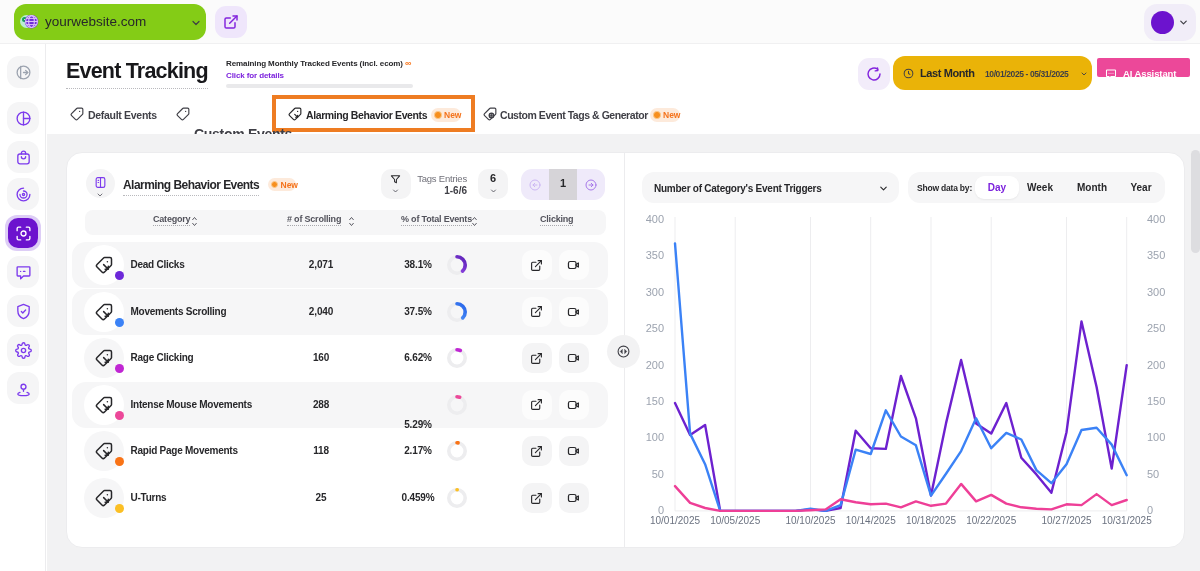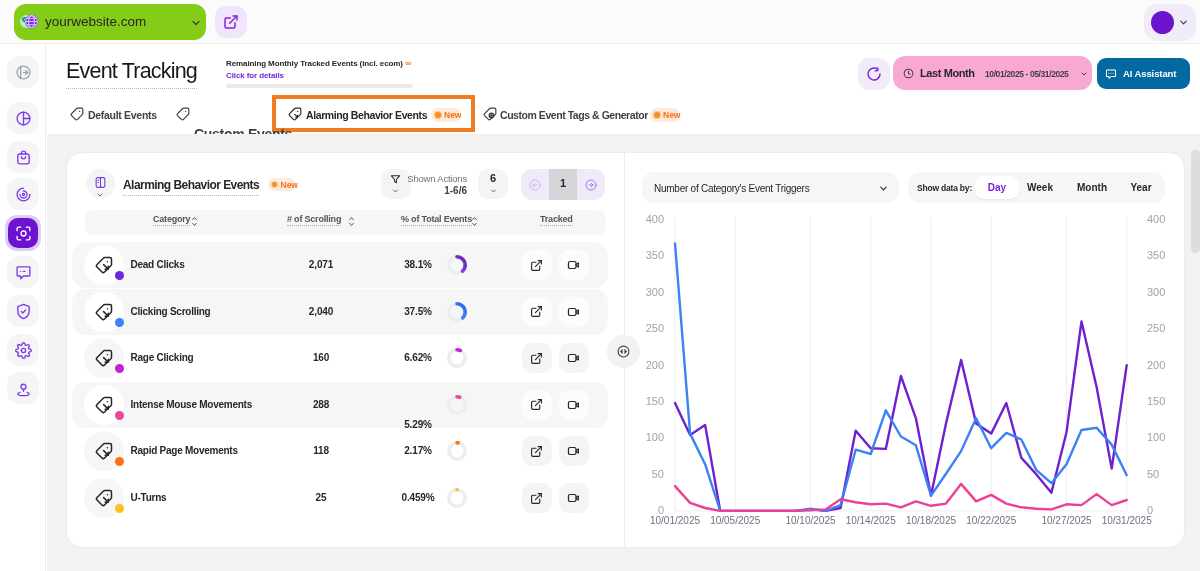--- a/index.html
+++ b/index.html
@@ -114,43 +114,43 @@
       </svg>
   </div>
   <div class="sideicon" style="top:328px;">
     <svg width="17" height="17" viewBox="0 0 24 24" fill="none" stroke="#7c3aed" stroke-width="1.9" stroke-linecap="round" stroke-linejoin="round">
         <path d="M12 13a3.5 3.5 0 1 0-3.5-3.5A3.5 3.5 0 0 0 12 13zm0 0v3"></path>
         <path d="M7 17.5c-1.8.5-3 1.3-3 2.2 0 1.5 3.6 2.3 8 2.3s8-.8 8-2.3c0-.9-1.2-1.7-3-2.2"></path>
       </svg>
   </div>
 </div>
 <div id="header"></div>
-<div class="abs" style="left:66px;top:59px;font-size:21.5px;font-weight:400;color:#18181b;letter-spacing:-0.8px;border-bottom:1.5px dotted #b9b9bd;padding-bottom:4px;">Event Tracking</div>
+<div class="abs" style="left:66px;top:59px;font-size:21.5px;font-weight:700;color:#18181b;letter-spacing:-0.8px;border-bottom:1.5px dotted #b9b9bd;padding-bottom:4px;">Event Tracking</div>
 <div class="abs" style="left:226px;top:58px;font-size:8px;font-weight:700;color:#27272a;letter-spacing:-0.1px;">Remaining Monthly Tracked Events (incl. ecom) <span style="color:#f97316;font-size:9px;">∞</span></div>
 <div class="abs" style="left:226px;top:71px;font-size:8px;font-weight:700;color:#7c22dd;letter-spacing:-0.1px;">Click for details</div>
 <div class="abs" style="left:226px;top:84px;width:187px;height:4px;border-radius:2px;background:#e9e9eb;"></div>
 <div class="abs" style="left:858px;top:58px;width:32px;height:32px;border-radius:11px;background:#f2ecfa;">
   <svg class="abs" style="left:8px;top:8px;" width="16" height="16" viewBox="0 0 24 24" fill="none" stroke="#8324dd" stroke-width="2.2" stroke-linecap="round" stroke-linejoin="round">
       <path d="M21 12a9 9 0 1 1-3.5-7.1"></path>
       <path d="M21 3v6h-6" stroke-width="0" fill="none"></path>
       <path d="M17.2 2.8l.6 3.9-3.9.6"></path>
     </svg>
 </div>
-<div class="abs" style="left:893px;top:56px;width:199px;height:34px;border-radius:12px;background:#f9a8d4;">
+<div class="abs" style="left:893px;top:56px;width:199px;height:34px;border-radius:12px;background:#eab308;">
   <svg class="abs" style="left:10px;top:12px;" width="11" height="11" viewBox="0 0 24 24" fill="none" stroke="#3f3f46" stroke-width="2.2" stroke-linecap="round" stroke-linejoin="round">
       <circle cx="12" cy="12" r="9.5"></circle>
       <path d="M12 7v5l3 2"></path>
     </svg>
   <div class="abs" style="left:27px;top:11px;font-size:11px;font-weight:700;color:#27272a;letter-spacing:-0.4px;">Last Month</div>
   <div class="abs" style="left:92px;top:12.5px;font-size:8.5px;font-weight:600;color:#3f3f46;letter-spacing:-0.4px;">10/01/2025 - 05/31/2025</div>
   <svg class="abs" style="left:187px;top:14px;" width="8" height="8" viewBox="0 0 24 24" fill="none" stroke="#3f3f46" stroke-width="2.8" stroke-linecap="round" stroke-linejoin="round">
       <path d="M6 9l6 6 6-6"></path>
     </svg>
 </div>
-<div class="abs" style="left:1097px;top:58px;width:93px;height:31px;border-radius:9px;background:#0369a1;">
+<div class="abs" style="left:1097px;top:58px;width:93px;height:19px;border-radius:2px;background:#ec4899;">
   <svg class="abs" style="left:8px;top:10px;" width="12" height="12" viewBox="0 0 24 24" fill="none" stroke="#fff" stroke-width="2.1" stroke-linecap="round" stroke-linejoin="round">
       <path d="M4 4h16a1 1 0 0 1 1 1v11a1 1 0 0 1-1 1h-8l-4 4v-4H4a1 1 0 0 1-1-1V5a1 1 0 0 1 1-1z"></path>
       <path d="M8 10.5h.01M12 10.5h.01M16 10.5h.01"></path>
     </svg>
   <div class="abs" style="left:26px;top:10px;font-size:9.5px;font-weight:700;color:#fff;letter-spacing:-0.1px;">AI Assistant</div>
 </div>
 
 <div class="abs" style="left:272px;top:95px;width:203px;height:37px;border:4px solid #ee7c22;background:#fff;"></div>
 <svg class="abs" style="left:70px;top:107px;" width="14" height="14" viewBox="0 0 24 24" fill="none" stroke="#3f3f46" stroke-width="2" stroke-linecap="round" stroke-linejoin="round">
     <g transform="translate(24,0) scale(-1,1)">
@@ -209,21 +209,21 @@
     <div class="abs" style="left:12.5px;top:2px;font-size:8.5px;font-weight:700;color:#f4731c;">New</div>
   </div>
   <div class="abs" style="left:314px;top:16px;width:30px;height:30px;border-radius:10px;background:#f4f4f5;">
     <svg class="abs" style="left:9px;top:5px;" width="11" height="11" viewBox="0 0 24 24" fill="none" stroke="#27272a" stroke-width="2.2" stroke-linecap="round" stroke-linejoin="round">
         <path d="M3 4h18l-7 8v7l-4-2v-5z"></path>
       </svg>
     <svg class="abs" style="left:10px;top:18px;" width="9" height="8" viewBox="0 0 24 24" fill="none" stroke="#52525b" stroke-width="2.6" stroke-linecap="round" stroke-linejoin="round">
         <path d="M6 9l6 6 6-6"></path>
       </svg>
   </div>
-  <div class="abs" style="left:300px;top:20px;width:100px;text-align:right;font-size:9.5px;color:#71717a;letter-spacing:-0.2px;">Shown Actions</div>
+  <div class="abs" style="left:300px;top:20px;width:100px;text-align:right;font-size:9.5px;color:#71717a;letter-spacing:-0.2px;">Tags Entries</div>
   <div class="abs" style="left:300px;top:32px;width:100px;text-align:right;font-size:10px;font-weight:600;color:#3f3f46;">1-6/6</div>
   <div class="abs" style="left:411px;top:16px;width:30px;height:30px;border-radius:10px;background:#f4f4f5;">
     <div class="abs" style="left:0;top:3px;width:30px;text-align:center;font-size:11px;font-weight:700;color:#27272a;">6</div>
     <svg class="abs" style="left:10.5px;top:18px;" width="9" height="8" viewBox="0 0 24 24" fill="none" stroke="#52525b" stroke-width="2.6" stroke-linecap="round" stroke-linejoin="round">
         <path d="M6 9l6 6 6-6"></path>
       </svg>
   </div>
   <div class="abs" style="left:454px;top:16px;width:84px;height:31px;border-radius:11px;background:#efeafa;overflow:hidden;">
     <div class="abs" style="left:28px;top:0;width:28px;height:31px;background:#d6d4d8;"></div>
     <div class="abs" style="left:28px;top:8px;width:28px;text-align:center;font-size:11px;font-weight:600;color:#27272a;">1</div>
@@ -234,21 +234,21 @@
     <svg class="abs" style="left:64px;top:9.5px;" width="12" height="12" viewBox="0 0 24 24" fill="none" stroke="#a678e8" stroke-width="2" stroke-linecap="round" stroke-linejoin="round">
         <circle cx="12" cy="12" r="10"></circle>
         <path d="M8 12h8m-3.5-3.5L16 12l-3.5 3.5"></path>
       </svg>
   </div>
 
   <div class="abs" style="left:18px;top:57px;width:521px;height:25px;border-radius:8px;background:#f6f6f7;"></div>
   <div class="hcol" style="left:86px;top:61px;">Category</div>
   <div class="hcol" style="left:220px;top:61px;"># of Scrolling</div>
   <div class="hcol" style="left:334px;top:61px;">% of Total Events</div>
-  <div class="hcol" style="left:473px;top:61px;">Tracked</div>
+  <div class="hcol" style="left:473px;top:61px;">Clicking</div>
   <svg class="abs" style="left:123px;top:63px;" width="9" height="11" viewBox="0 0 24 30" fill="none" stroke="#52525b" stroke-width="2.6" stroke-linecap="round" stroke-linejoin="round">
       <path d="M7 10l5-6 5 6"></path>
       <path d="M7 20l5 6 5-6"></path>
     </svg>
   <svg class="abs" style="left:280px;top:63px;" width="9" height="11" viewBox="0 0 24 30" fill="none" stroke="#52525b" stroke-width="2.6" stroke-linecap="round" stroke-linejoin="round">
       <path d="M7 10l5-6 5 6"></path>
       <path d="M7 20l5 6 5-6"></path>
     </svg>
   <svg class="abs" style="left:403px;top:63px;" width="9" height="11" viewBox="0 0 24 30" fill="none" stroke="#52525b" stroke-width="2.6" stroke-linecap="round" stroke-linejoin="round">
       <path d="M7 10l5-6 5 6"></path>
@@ -299,21 +299,21 @@
   <div class="rowicon" style="left:17px;top:138.6px;background:#fff;">
     <svg width="18" height="18" viewBox="0 0 24 24" fill="none" stroke="#27272a" stroke-width="2" stroke-linecap="round" stroke-linejoin="round">
         <g transform="translate(24,0) scale(-1,1)">
           <path d="M12.586 2.586A2 2 0 0 0 11.172 2H4a2 2 0 0 0-2 2v7.172a2 2 0 0 0 .586 1.414l8.704 8.704a2.426 2.426 0 0 0 3.42 0l6.58-6.58a2.426 2.426 0 0 0 0-3.42z"></path>
           <circle cx="7.5" cy="7.5" r="1" fill="#27272a" stroke="none"></circle>
         </g>
         <path d="M11.5 11.5l6.2 6.2M17.7 17.7v-4.2M17.7 17.7h-4.2"></path>
       </svg>
   </div>
   <div class="dot" style="left:48px;top:164.6px;background:#3b82f6;"></div>
-  <div class="cat" style="left:63.5px;top:152.6px;">Clicking Scrolling</div>
+  <div class="cat" style="left:63.5px;top:152.6px;">Movements Scrolling</div>
   <div class="num" style="left:214px;top:152.6px;">2,040</div>
   <div class="num" style="left:311px;top:152.6px;">37.5%</div>
   <svg class="abs" style="left:378.5px;top:147.6px;" width="22" height="22" viewBox="0 0 22 22">
       <circle cx="11" cy="11" r="8.2" fill="none" stroke="#ededef" stroke-width="3.6"></circle>
       <circle cx="11" cy="11" r="8.2" fill="none" stroke="url(#gb)" stroke-width="3.6" stroke-dasharray="19.32 51.52" stroke-linecap="round" transform="rotate(-90 11 11)"></circle>
     </svg>
   <div class="abtn" style="left:454.5px;top:143.6px;background:#fcfcfc;">
     <svg width="13" height="13" viewBox="0 0 24 24" fill="none" stroke="#27272a" stroke-width="2.1" stroke-linecap="round" stroke-linejoin="round">
         <path d="M15 3h6v6"></path>
         <path d="M10 14L21 3"></path>
@@ -445,21 +445,21 @@
     <svg width="14" height="14" viewBox="0 0 24 24" fill="none" stroke="#27272a" stroke-width="2.1" stroke-linecap="round" stroke-linejoin="round">
         <rect x="2.5" y="6" width="13" height="12" rx="3"></rect>
         <path d="M15.5 11l4-2.5v7l-4-2.5"></path>
       </svg>
   </div>
 
   <div class="abs" style="left:557px;top:0;width:1px;height:394px;background:#ececee;"></div>
 </div>
 
 <div class="abs" style="left:642px;top:172px;width:257px;height:31px;border-radius:12px;background:#f6f6f7;">
-  <div class="abs" style="left:12px;top:10.5px;font-size:10px;font-weight:400;color:#27272a;letter-spacing:-0.25px;">Number of Category's Event Triggers</div>
+  <div class="abs" style="left:12px;top:10.5px;font-size:10px;font-weight:700;color:#27272a;letter-spacing:-0.25px;">Number of Category's Event Triggers</div>
   <svg class="abs" style="left:236px;top:11px;" width="11" height="11" viewBox="0 0 24 24" fill="none" stroke="#27272a" stroke-width="2.4" stroke-linecap="round" stroke-linejoin="round">
       <path d="M6 9l6 6 6-6"></path>
     </svg>
 </div>
 <div class="abs" style="left:908px;top:172px;width:257px;height:31px;border-radius:12px;background:#f6f6f7;">
   <div class="abs" style="left:9px;top:11px;font-size:8.5px;font-weight:700;color:#27272a;letter-spacing:-0.2px;">Show data by:</div>
   <div class="abs" style="left:67px;top:4px;width:44px;height:23px;border-radius:9px;background:#fff;box-shadow:0 1px 2px rgba(0,0,0,0.06);"></div>
   <div class="abs" style="left:67px;top:9.5px;width:44px;text-align:center;font-size:10px;font-weight:700;color:#7c22dd;">Day</div>
   <div class="abs" style="left:110px;top:9.5px;width:44px;text-align:center;font-size:10px;font-weight:700;color:#27272a;">Week</div>
   <div class="abs" style="left:160px;top:9.5px;width:48px;text-align:center;font-size:10px;font-weight:700;color:#27272a;">Month</div>

